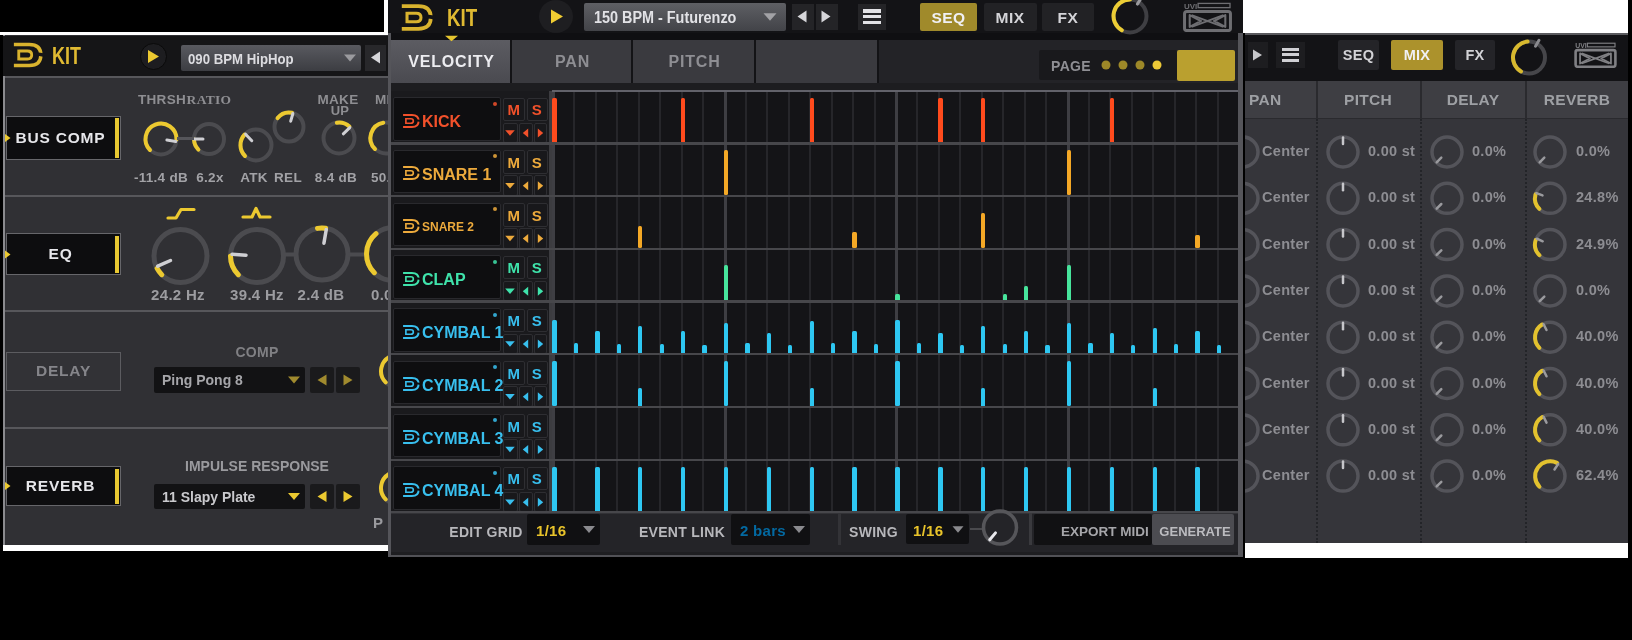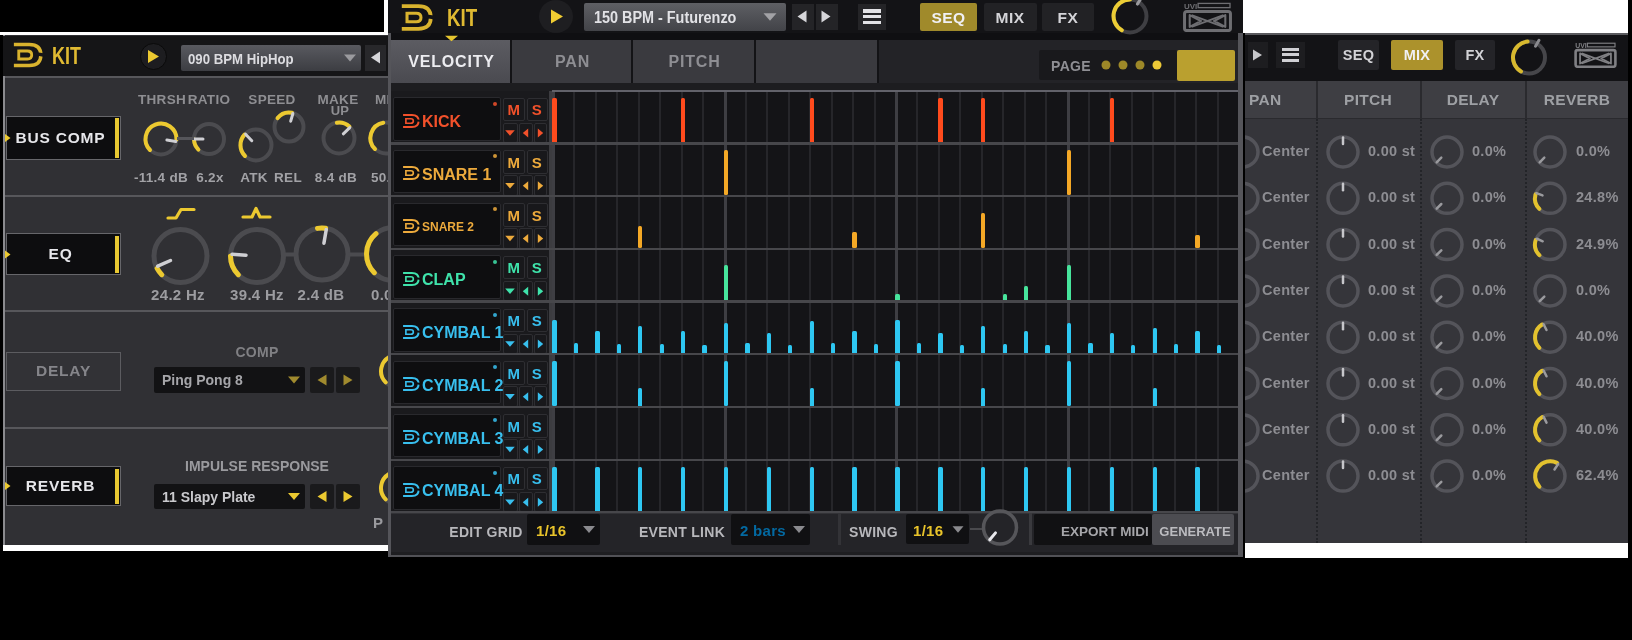--- a/index.html
+++ b/index.html
@@ -19,22 +19,21 @@
 <div style="position:absolute;left:52px;top:42.5px;font-size:23px;color:#e0ba32;font-weight:700;white-space:nowrap;letter-spacing:0px;line-height:26px;transform:scaleX(0.78);transform-origin:0 0;">KIT</div>
 <div style="position:absolute;left:139.5px;top:43px;width:27px;height:27px;background:#1d1d20;border-radius:50%;border:1px solid #0a0a0a;"></div>
 <div style="position:absolute;left:181px;top:44.5px;width:180px;height:26.5px;background:linear-gradient(#595a60,#3c3d42);border-radius:2px;"></div>
 <div style="position:absolute;left:188px;top:49.5px;font-size:15px;color:#dcdce0;font-weight:700;white-space:nowrap;letter-spacing:0px;line-height:18px;transform:scaleX(0.88);transform-origin:0 0;">090 BPM HipHop</div>
 <div style="position:absolute;left:365px;top:44.5px;width:21px;height:26.5px;background:#28282b;"></div>
 <div style="position:absolute;left:5px;top:75.5px;width:383px;height:2px;background:#57575b;"></div>
 <div style="position:absolute;left:5px;top:194.5px;width:383px;height:2px;background:#57575b;"></div>
 <div style="position:absolute;left:5px;top:309.5px;width:383px;height:2px;background:#57575b;"></div>
 <div style="position:absolute;left:5px;top:426.5px;width:383px;height:2px;background:#57575b;"></div>
 <div style="position:absolute;left:-38px;top:92px;width:400px;text-align:center;font-size:13.5px;color:#8e8e92;font-weight:700;white-space:nowrap;letter-spacing:0.3px;line-height:16.5px;">THRSH</div>
-<div style="position:absolute;left:9px;top:92px;width:400px;text-align:center;font-size:13.5px;color:#8e8e92;font-weight:700;white-space:nowrap;letter-spacing:0.3px;line-height:16.5px;">RATIO</div>
-<div style="position:absolute;left:72px;top:92px;width:400px;text-align:center;font-size:13.5px;color:#8e8e92;font-weight:700;white-space:nowrap;letter-spacing:0.3px;line-height:16.5px;">SPEED</div>
+<div style="position:absolute;left:9px;top:92px;width:400px;text-align:center;font-size:13.5px;color:#8e8e92;font-weight:700;white-space:nowrap;letter-spacing:0.3px;line-height:16.5px;font-family:Liberation Serif, serif;">RATIO</div>
 <div style="position:absolute;left:138px;top:92px;width:400px;text-align:center;font-size:13.5px;color:#8e8e92;font-weight:700;white-space:nowrap;letter-spacing:0.3px;line-height:16.5px;">MAKE</div>
 <div style="position:absolute;left:140px;top:103px;width:400px;text-align:center;font-size:13px;color:#8e8e92;font-weight:700;white-space:nowrap;letter-spacing:0.3px;line-height:16px;">UP</div>
 <div style="position:absolute;left:375px;top:92px;font-size:13.5px;color:#8e8e92;font-weight:700;white-space:nowrap;letter-spacing:0.3px;line-height:16.5px;">MIX</div>
 <div style="position:absolute;left:6px;top:115.5px;width:115px;height:44.5px;background:#0d0d0f;border:1.5px solid #66666a;"></div>
 <div style="position:absolute;left:115px;top:118.0px;width:3.5px;height:39.5px;background:#e8c832;"></div>
 <div style="position:absolute;left:-139.5px;top:128.5px;width:400px;text-align:center;font-size:15.5px;color:#e6e6ea;font-weight:700;white-space:nowrap;letter-spacing:0.8px;line-height:18.5px;">BUS COMP</div>
 <div style="position:absolute;left:6px;top:233px;width:115px;height:42px;background:#0d0d0f;border:1.5px solid #66666a;"></div>
 <div style="position:absolute;left:115px;top:235.5px;width:3.5px;height:37px;background:#e8c832;"></div>
 <div style="position:absolute;left:-139.5px;top:244.75px;width:400px;text-align:center;font-size:15.5px;color:#e6e6ea;font-weight:700;white-space:nowrap;letter-spacing:0.8px;line-height:18.5px;">EQ</div>
 <div style="position:absolute;left:6px;top:351.5px;width:115px;height:39.5px;background:#323236;border:1.5px solid #5c5c60;"></div>

